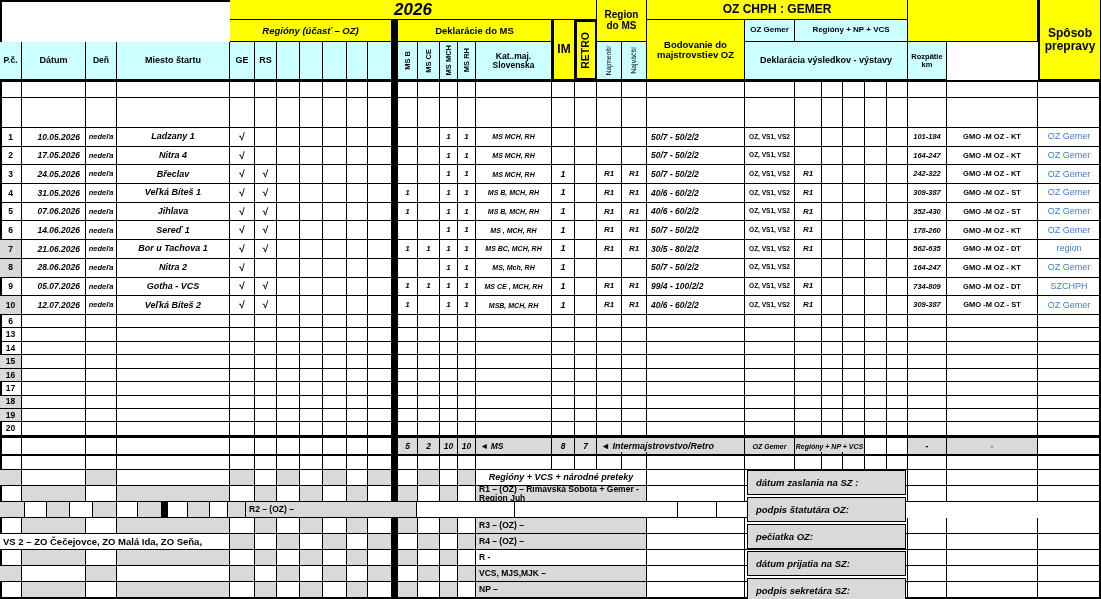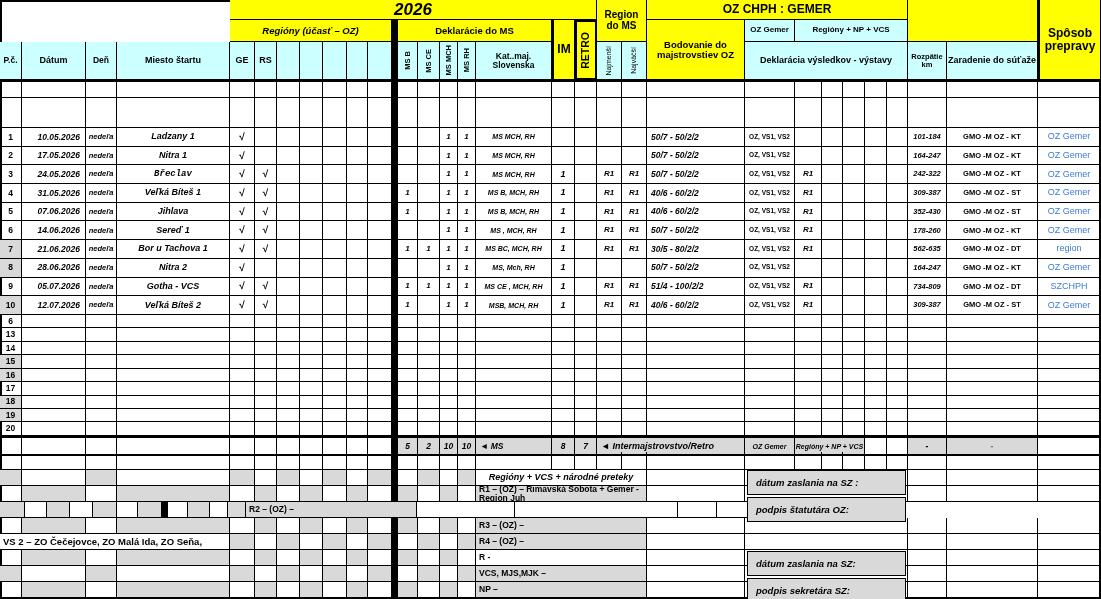--- a/index.html
+++ b/index.html
@@ -99,21 +99,20 @@
     <div class="hc c" style="left:398px;top:42px;width:20px;height:38px;"><span class="vt b" style="font-size:7.5px;">MS B</span></div>
     <div class="hc c" style="left:418px;top:42px;width:22px;height:38px;"><span class="vt b" style="font-size:7.5px;">MS CE</span></div>
     <div class="hc c" style="left:440px;top:42px;width:18px;height:38px;"><span class="vt b" style="font-size:7.5px;">MS MCH</span></div>
     <div class="hc c" style="left:458px;top:42px;width:18px;height:38px;"><span class="vt b" style="font-size:7.5px;">MS RH</span></div>
     <div class="hc c b" style="left:476px;top:42px;width:76px;height:38px;font-size:8.5px;">Kat..maj.
 Slovenska</div>
     <div class="hc c" style="left:597px;top:42px;width:25px;height:38px;"><span class="vt" style="font-size:7px;">Najmenší</span></div>
     <div class="hc c" style="left:622px;top:42px;width:25px;height:38px;"><span class="vt" style="font-size:7px;">Najväčší</span></div>
     <div class="hc c b" style="left:908px;top:42px;width:39px;height:38px;font-size:7.5px;">Rozpätie
 km</div>
-    <div class="hc c b" style="left:947px;top:42px;width:91px;height:38px;font-size:9px;">Zaradenie do súťaže</div>
   </div>
 
   <div class="rows" id="body-rows">
       <div class="row" style="height: 18px;">
         <div class="cell" data-col="num" style="width: 22px; height: 18px;"></div>
         <div class="cell" data-col="datum" style="width: 64px; height: 18px;"></div>
         <div class="cell" data-col="den" style="width: 31px; height: 18px;"></div>
         <div class="cell" data-col="miesto" style="width: 113px; height: 18px;"></div>
         <div class="cell" data-col="ge" style="width: 25px; height: 18px;"></div>
         <div class="cell" data-col="rs" style="width: 22px; height: 18px;"></div>
@@ -206,21 +205,21 @@
         <div class="cell" data-col="dekl5" style="width: 22px; height: 18.7px;"></div>
         <div class="cell" data-col="dekl6" style="width: 21px; height: 18.7px;"></div>
         <div class="cell" data-col="rozp" style="width: 39px; height: 18.7px;">101-184</div>
         <div class="cell" data-col="zar" style="width: 91px; height: 18.7px;">GMO -M OZ - KT</div>
         <div class="cell" data-col="spos" style="width: 63px; height: 18.7px;">OZ Gemer</div>
       </div>
       <div class="row" style="height: 18.7px;">
         <div class="cell" data-col="num" style="width: 22px; height: 18.7px;">2</div>
         <div class="cell" data-col="datum" style="width: 64px; height: 18.7px;">17.05.2026</div>
         <div class="cell" data-col="den" style="width: 31px; height: 18.7px;">nedeľa</div>
-        <div class="cell" data-col="miesto" style="width: 113px; height: 18.7px;">Nitra 1</div>
+        <div class="cell" data-col="miesto" style="width: 113px; height: 18.7px;">Nitra 4</div>
         <div class="cell" data-col="ge" style="width: 25px; height: 18.7px;">√</div>
         <div class="cell" data-col="rs" style="width: 22px; height: 18.7px;"></div>
         <div class="cell" data-col="e1" style="width: 23px; height: 18.7px;"></div>
         <div class="cell" data-col="e2" style="width: 23px; height: 18.7px;"></div>
         <div class="cell" data-col="e3" style="width: 24px; height: 18.7px;"></div>
         <div class="cell" data-col="e4" style="width: 21px; height: 18.7px;"></div>
         <div class="cell" data-col="e5" style="width: 24px; height: 18.7px;"></div>
         <div class="cell" data-col="div" style="width: 6px; height: 18.7px;"></div>
         <div class="cell" data-col="msb" style="width: 20px; height: 18.7px;"></div>
         <div class="cell" data-col="msce" style="width: 22px; height: 18.7px;"></div>
@@ -239,21 +238,21 @@
         <div class="cell" data-col="dekl5" style="width: 22px; height: 18.7px;"></div>
         <div class="cell" data-col="dekl6" style="width: 21px; height: 18.7px;"></div>
         <div class="cell" data-col="rozp" style="width: 39px; height: 18.7px;">164-247</div>
         <div class="cell" data-col="zar" style="width: 91px; height: 18.7px;">GMO -M OZ - KT</div>
         <div class="cell" data-col="spos" style="width: 63px; height: 18.7px;">OZ Gemer</div>
       </div>
       <div class="row" style="height: 18.7px;">
         <div class="cell" data-col="num" style="width: 22px; height: 18.7px;">3</div>
         <div class="cell" data-col="datum" style="width: 64px; height: 18.7px;">24.05.2026</div>
         <div class="cell" data-col="den" style="width: 31px; height: 18.7px;">nedeľa</div>
-        <div class="cell" data-col="miesto" style="width: 113px; height: 18.7px; font-family: Liberation Mono, monospace;">Břeclav</div>
+        <div class="cell" data-col="miesto" style="width: 113px; height: 18.7px;">Břeclav</div>
         <div class="cell" data-col="ge" style="width: 25px; height: 18.7px;">√</div>
         <div class="cell" data-col="rs" style="width: 22px; height: 18.7px;">√</div>
         <div class="cell" data-col="e1" style="width: 23px; height: 18.7px;"></div>
         <div class="cell" data-col="e2" style="width: 23px; height: 18.7px;"></div>
         <div class="cell" data-col="e3" style="width: 24px; height: 18.7px;"></div>
         <div class="cell" data-col="e4" style="width: 21px; height: 18.7px;"></div>
         <div class="cell" data-col="e5" style="width: 24px; height: 18.7px;"></div>
         <div class="cell" data-col="div" style="width: 6px; height: 18.7px;"></div>
         <div class="cell" data-col="msb" style="width: 20px; height: 18.7px;"></div>
         <div class="cell" data-col="msce" style="width: 22px; height: 18.7px;"></div>
@@ -455,21 +454,21 @@
         <div class="cell" data-col="div" style="width: 6px; height: 18.7px;"></div>
         <div class="cell" data-col="msb" style="width: 20px; height: 18.7px;">1</div>
         <div class="cell" data-col="msce" style="width: 22px; height: 18.7px;">1</div>
         <div class="cell" data-col="msmch" style="width: 18px; height: 18.7px;">1</div>
         <div class="cell" data-col="msrh" style="width: 18px; height: 18.7px;">1</div>
         <div class="cell" data-col="kat" style="width: 76px; height: 18.7px;">MS CE , MCH, RH</div>
         <div class="cell" data-col="im" style="width: 23px; height: 18.7px;">1</div>
         <div class="cell" data-col="retro" style="width: 22px; height: 18.7px;"></div>
         <div class="cell" data-col="najm" style="width: 25px; height: 18.7px;">R1</div>
         <div class="cell" data-col="najv" style="width: 25px; height: 18.7px;">R1</div>
-        <div class="cell" data-col="bod" style="width: 98px; height: 18.7px;">51/4 - 100/2/2</div>
+        <div class="cell" data-col="bod" style="width: 98px; height: 18.7px;">99/4 - 100/2/2</div>
         <div class="cell" data-col="dekl1" style="width: 50px; height: 18.7px;">OZ, VS1, VS2</div>
         <div class="cell" data-col="dekl2" style="width: 27px; height: 18.7px;">R1</div>
         <div class="cell" data-col="dekl3" style="width: 21px; height: 18.7px;"></div>
         <div class="cell" data-col="dekl4" style="width: 22px; height: 18.7px;"></div>
         <div class="cell" data-col="dekl5" style="width: 22px; height: 18.7px;"></div>
         <div class="cell" data-col="dekl6" style="width: 21px; height: 18.7px;"></div>
         <div class="cell" data-col="rozp" style="width: 39px; height: 18.7px;">734-809</div>
         <div class="cell" data-col="zar" style="width: 91px; height: 18.7px;">GMO -M OZ - DT</div>
         <div class="cell" data-col="spos" style="width: 63px; height: 18.7px;">SZCHPH</div>
       </div>
@@ -1051,15 +1050,16 @@
         <div class="cell" style="width: 98px; height: 16px;"></div>
         <div class="cell" style="width: 163px; height: 16px;"></div>
         <div class="cell" style="width: 39px; height: 16px;"></div>
         <div class="cell" style="width: 91px; height: 16px;"></div>
         <div class="cell" style="width: 63px; height: 16px; border-right: none;"></div>
       </div>
     </div>
 
   <div class="labelbox" style="top:470px;">dátum zaslania na SZ :</div>
   <div class="labelbox" style="top:497px;">podpis štatutára OZ:</div>
-  <div class="labelbox" style="top:551px;">dátum zaslania na SZ:</div>
+  <div class="labelbox" style="top:524px;">pečiatka OZ:</div>
+  <div class="labelbox" style="top:551px;">dátum prijatia na SZ:</div>
   <div class="labelbox" style="top:578px;">podpis sekretára SZ:</div>
 </div>
 
 </body></html>

